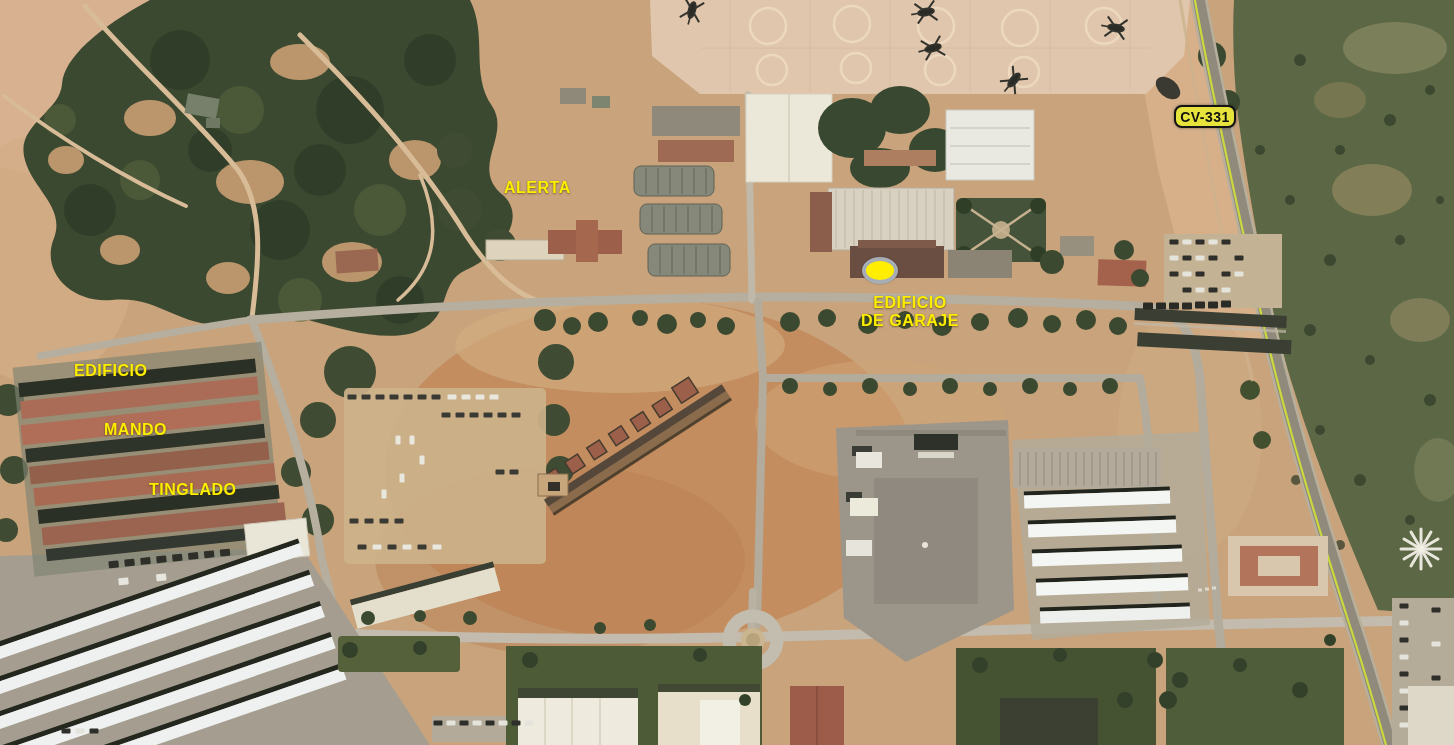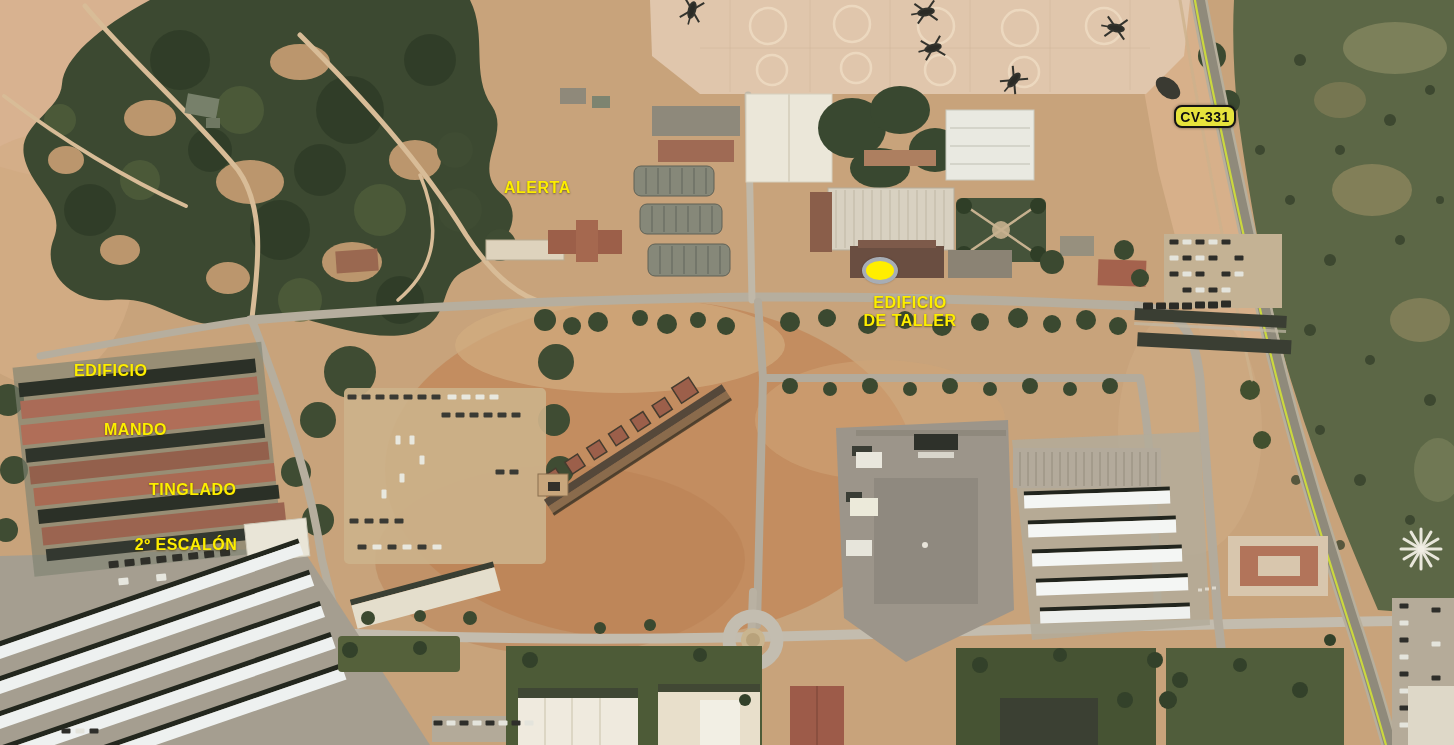--- a/index.html
+++ b/index.html
@@ -556,27 +556,26 @@
         <circle cx="650" cy="625" r="6"></circle>
   </g>
 </svg>
 
   <div class="marker"></div>
 
   <div class="lbl" id="lbl-alerta">ALERTA</div>
 
   <div class="lbl center" id="lbl-edificio">
     <div class="line">EDIFICIO</div>
-    <div class="line">DE TALLER</div>
+    <div class="line">DE GARAJE</div>
   </div>
 
   <div class="lbl" id="lbl-almacenes">EDIFICIO</div>
 
   <div class="lbl" id="lbl-garaje">MANDO</div>
 
   <div class="lbl" id="lbl-tinglado">TINGLADO</div>
 
   <div class="lbl center" id="lbl-taller">
-    <div class="line">2º ESCALÓN</div>
   </div>
 
   <div class="sign">CV-331</div>
 </div>
 
 </body></html>

